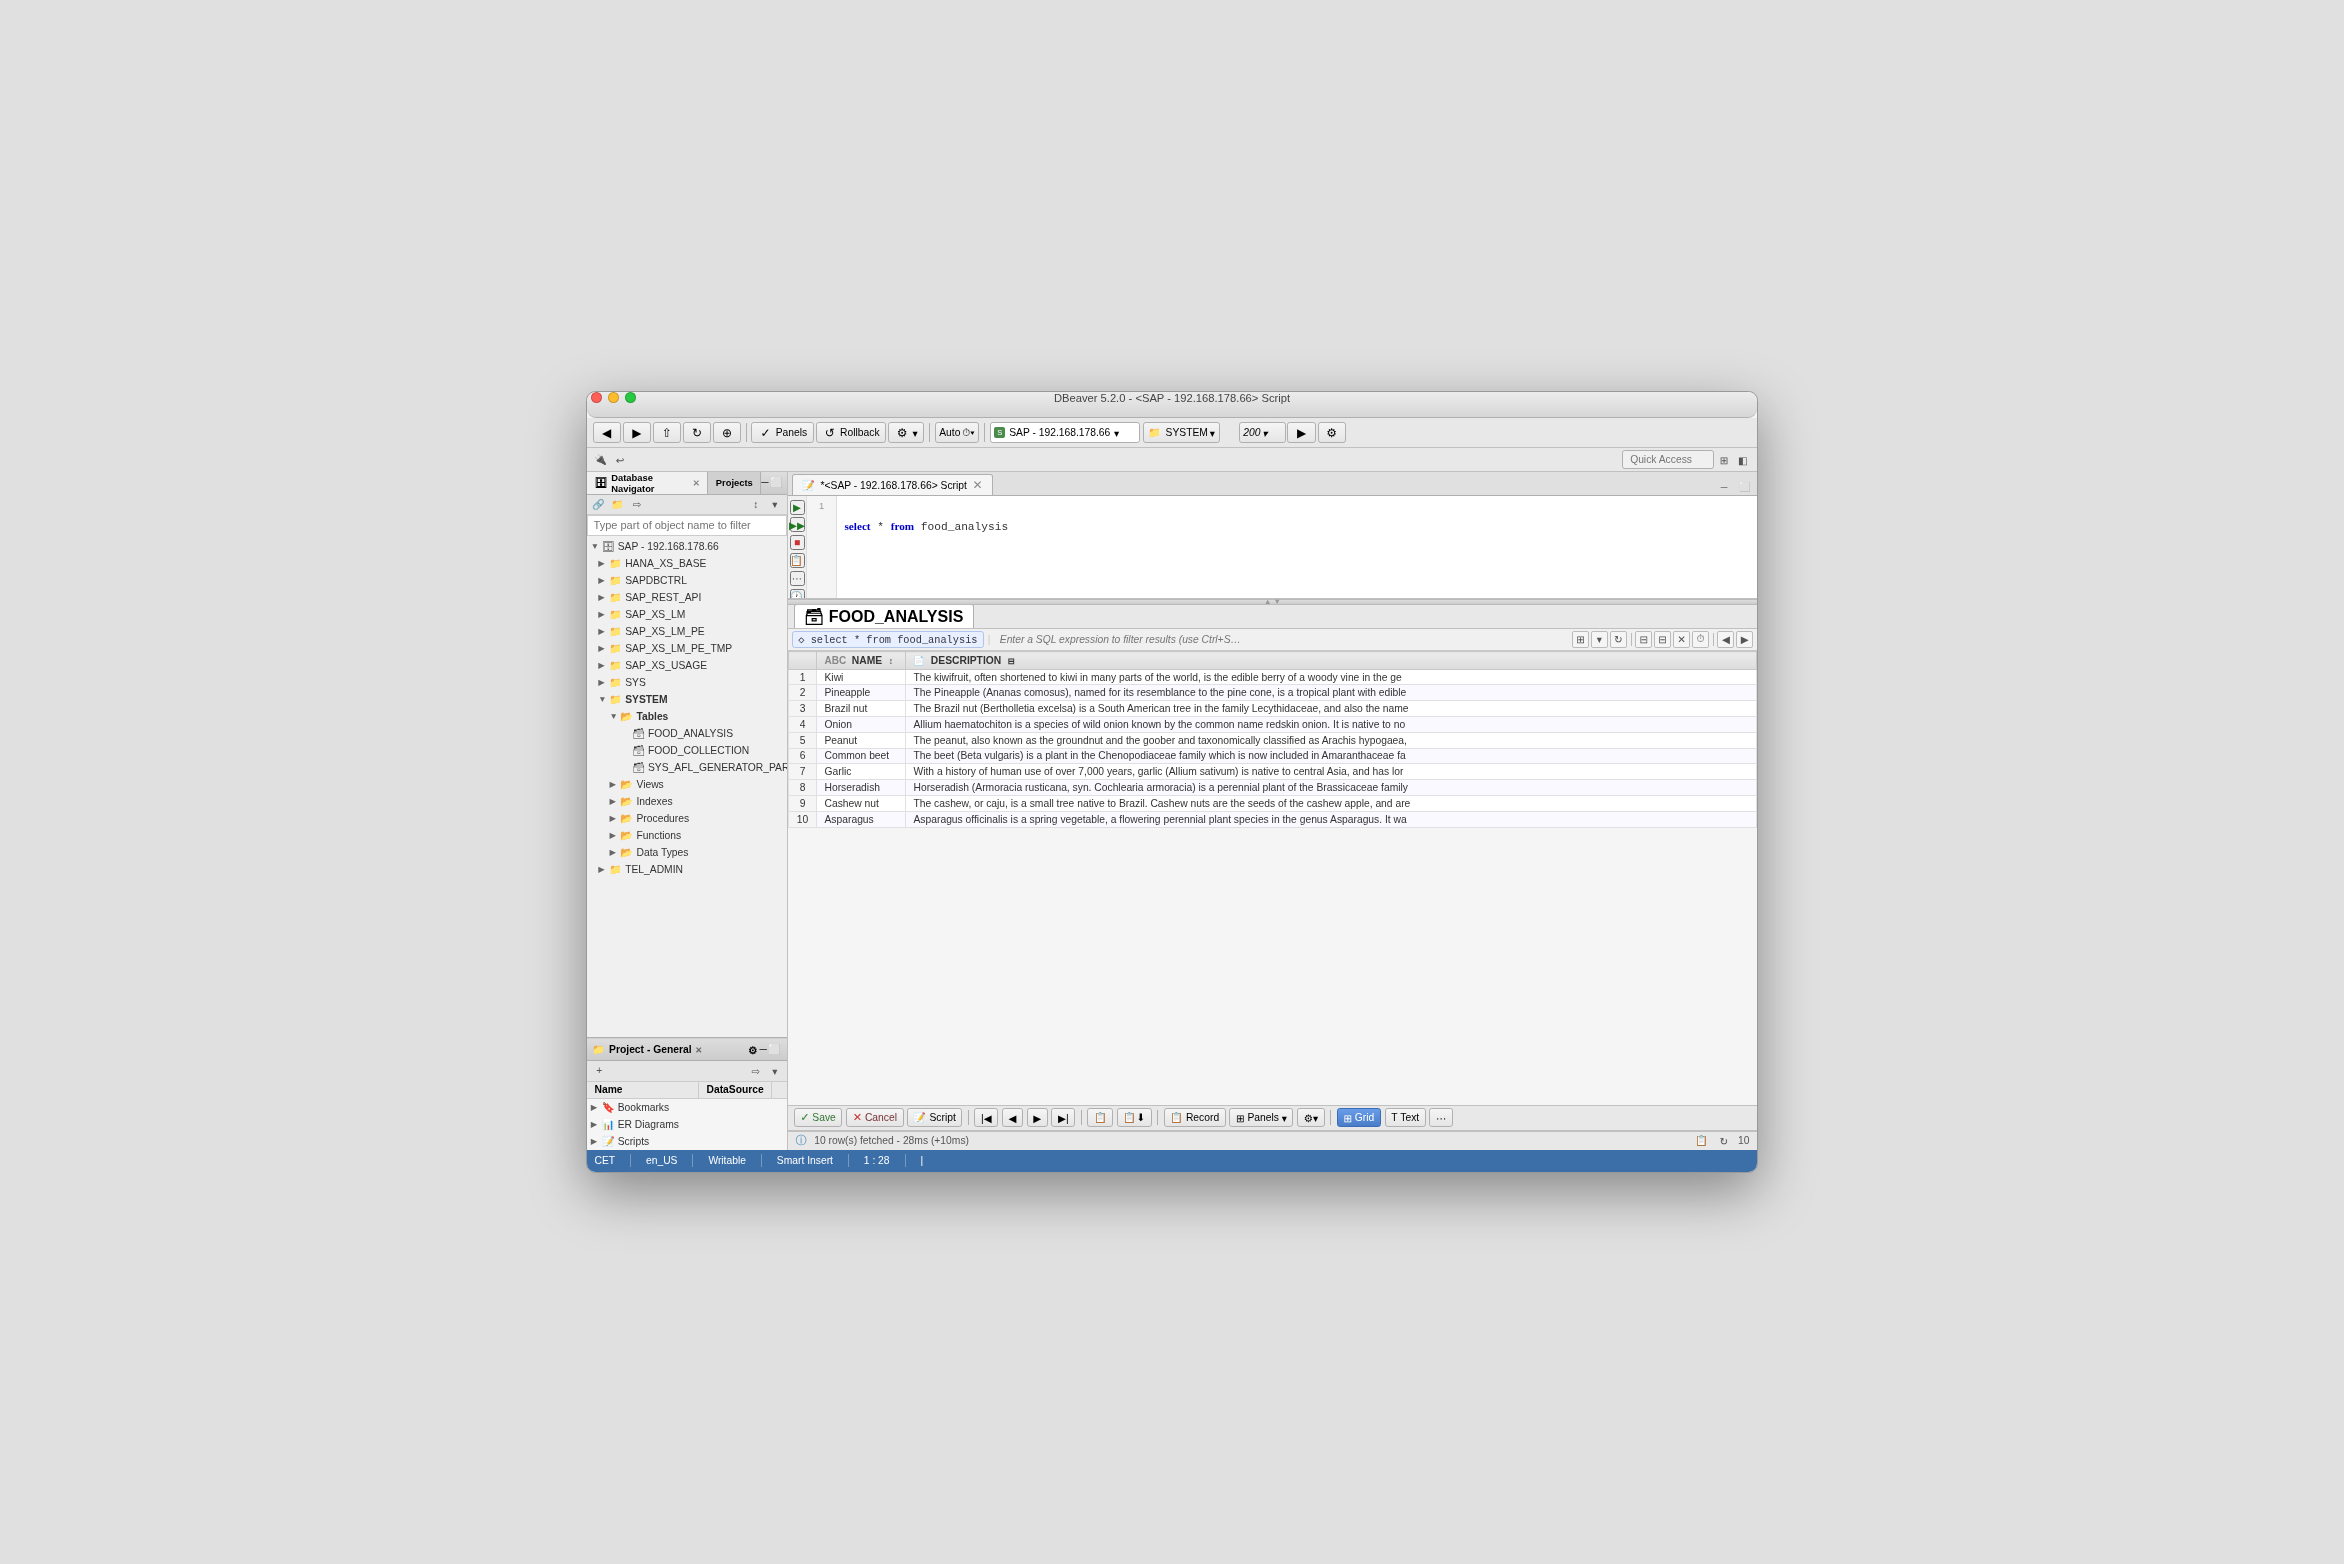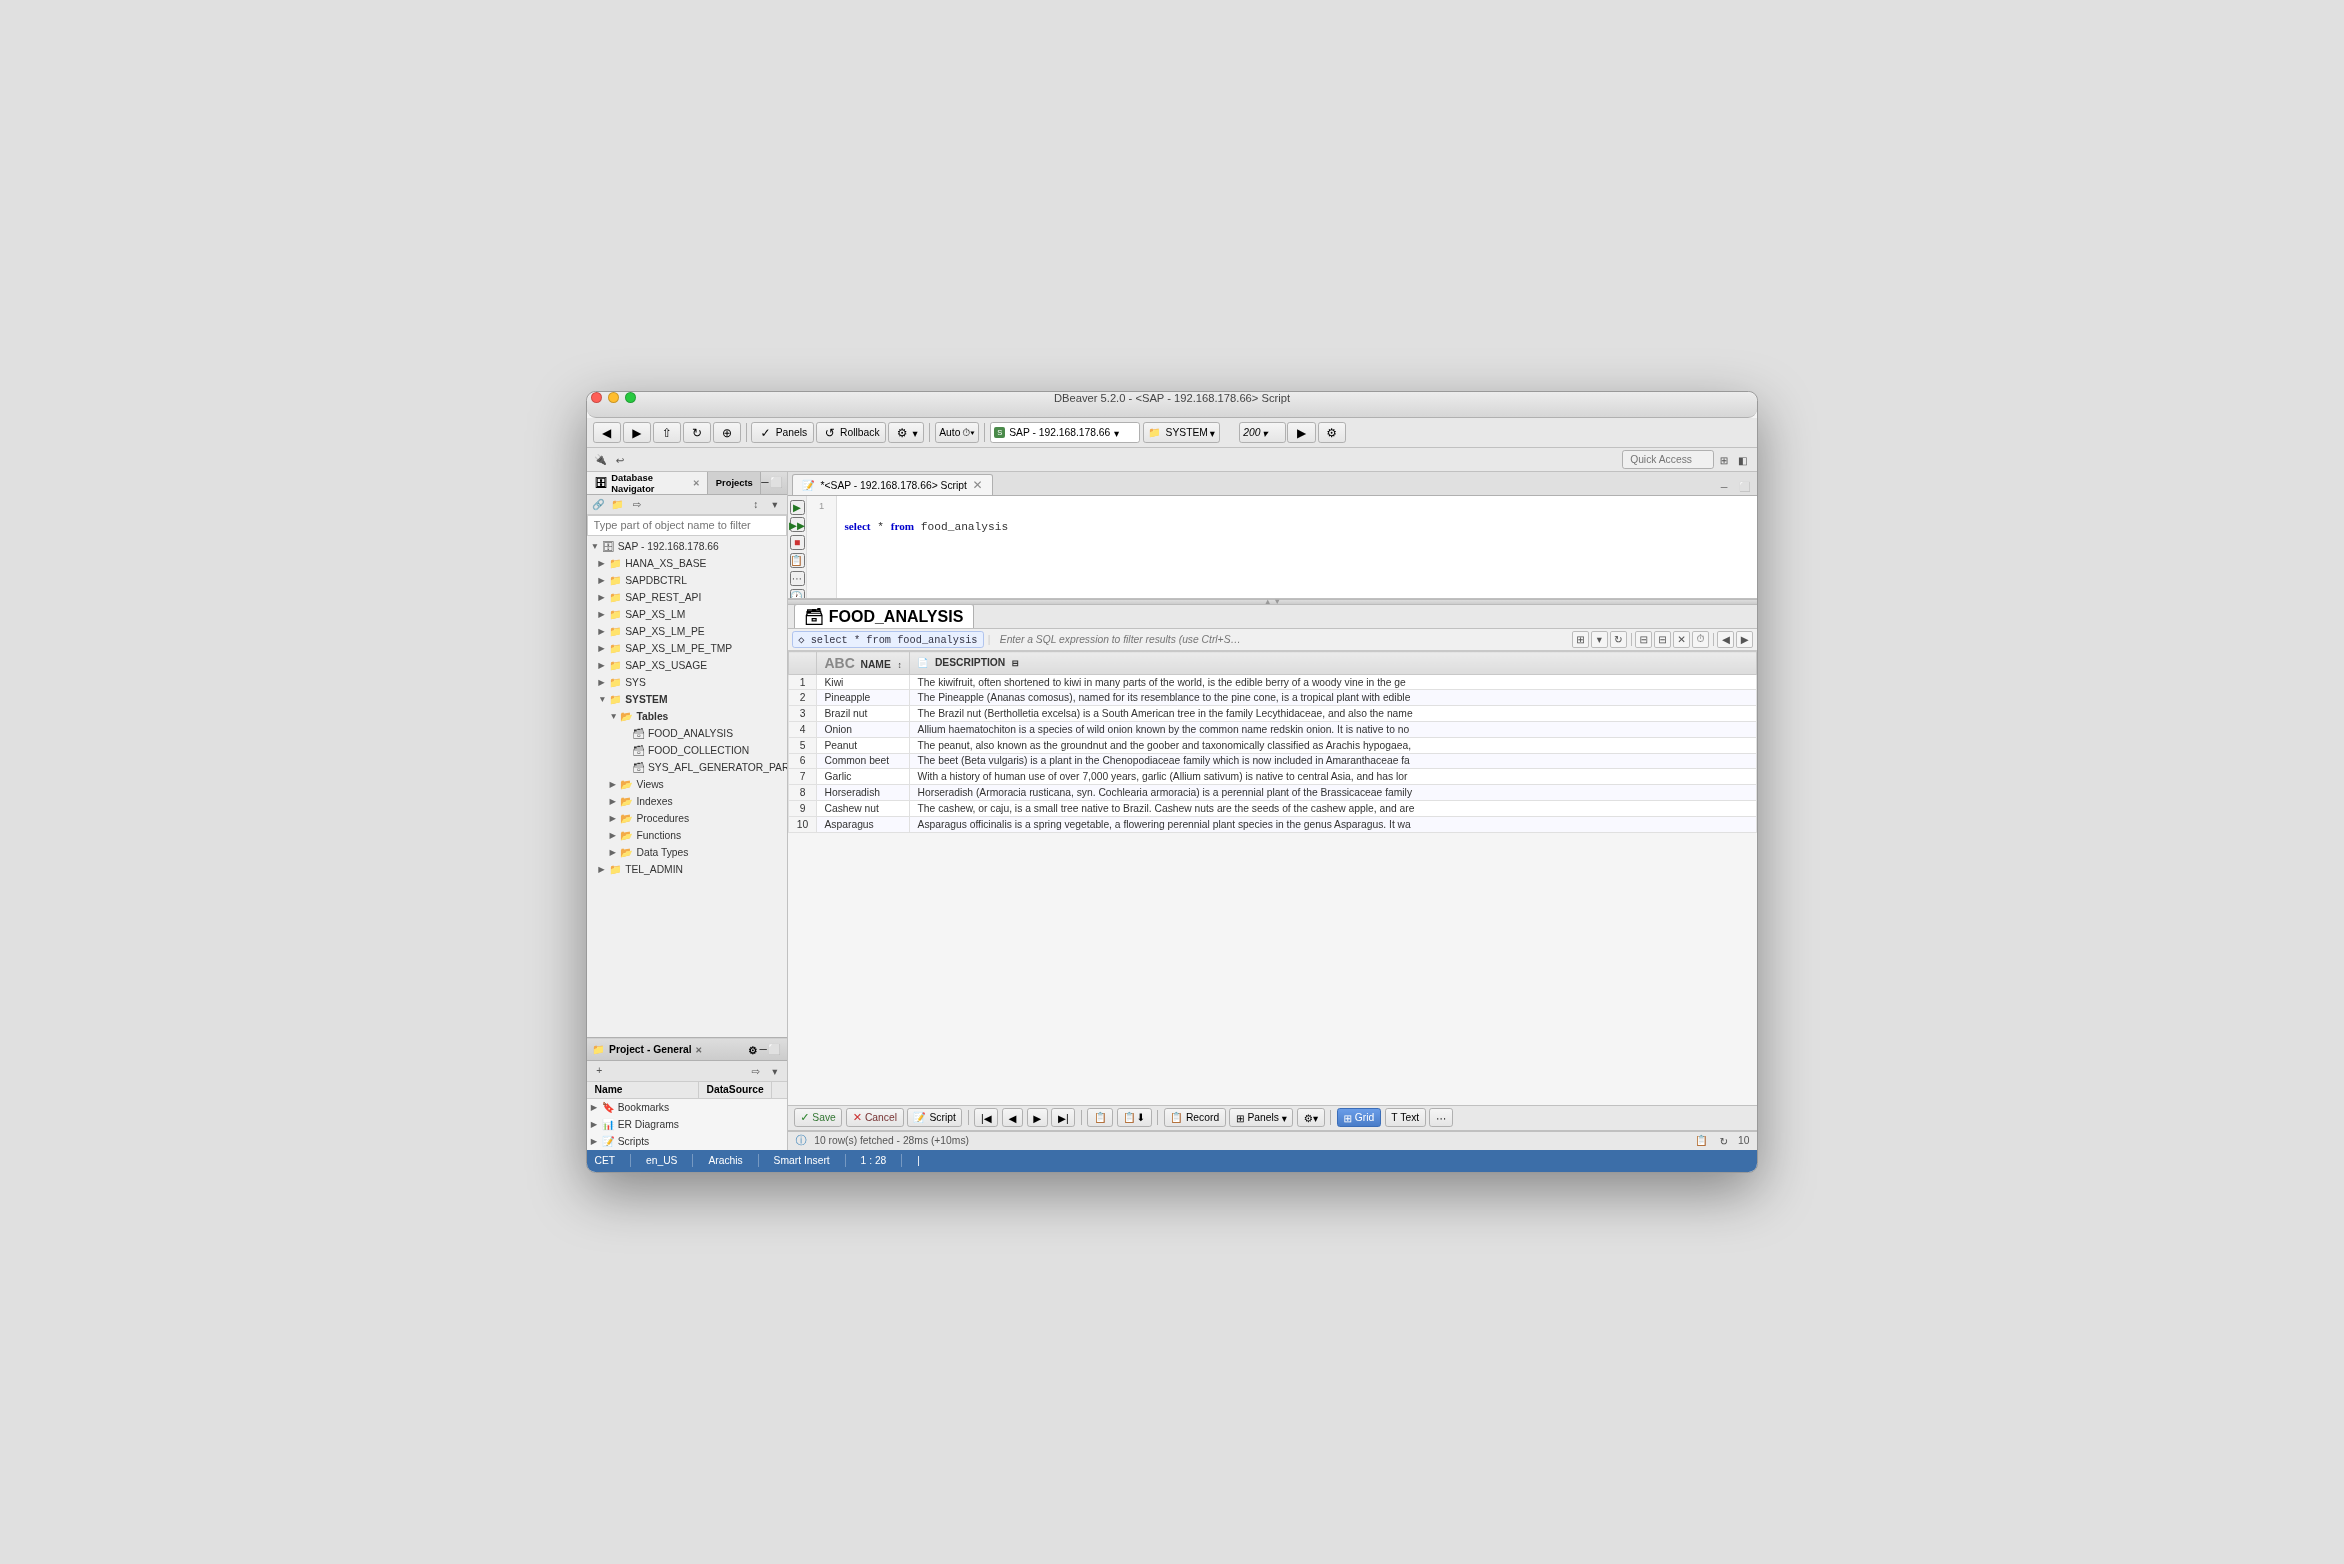--- a/index.html
+++ b/index.html
@@ -865,21 +865,21 @@
             <button class="filter-action-btn">▶</button>
           </div>
         </div>
 
         <div class="data-table-container">
           <table class="data-table">
             <thead>
               <tr>
                 <th style="width:28px;text-align:center;"></th>
                 <th style="width:89px;">
-                  <span style="font-size:14px;color:#888;margin-right:2.8px;">ABC</span>
+                  <span style="font-size:10px;color:#888;margin-right:2.8px;">ABC</span>
                   NAME
                   <span style="margin-left:3.7px;font-size:8.4px;">↕</span>
                 </th>
                 <th>
                   <span style="font-size:9.4px;color:#888;margin-right:2.8px;">📄</span>
                   DESCRIPTION
                   <span style="margin-left:3.7px;font-size:8.4px;">⊟</span>
                 </th>
               </tr>
             </thead>
@@ -993,21 +993,21 @@
         </div>
       </div>
     </div>
   </div>
 
   <div class="bottom-status">
     <span>CET</span>
     <div class="status-sep"></div>
     <span>en_US</span>
     <div class="status-sep"></div>
-    <span>Arachis</span>
+    <span>Writable</span>
     <div class="status-sep"></div>
     <span>Smart Insert</span>
     <div class="status-sep"></div>
     <span>1 : 28</span>
     <div class="status-sep"></div>
     <span>|</span>
   </div>
 </div>
 
 

